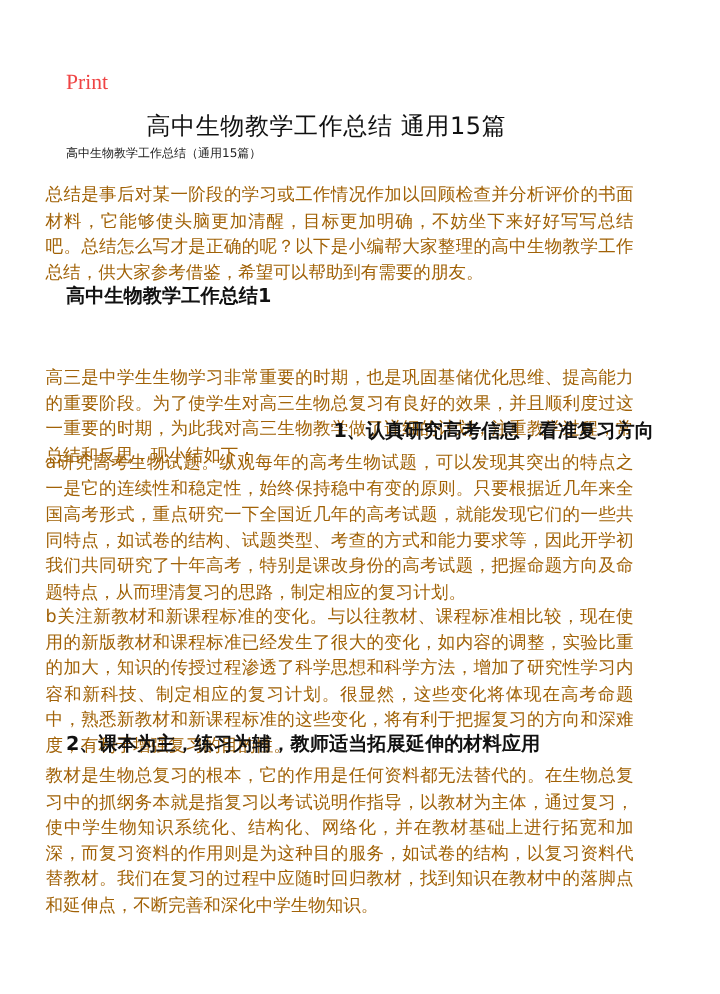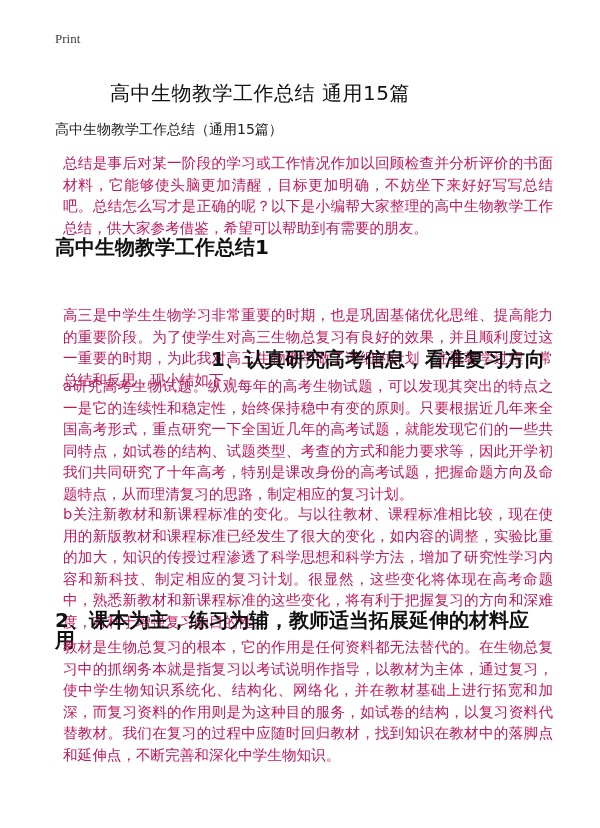--- a/index.html
+++ b/index.html
@@ -11,60 +11,60 @@
       width: 600px;
       height: 828px;
       position: relative;
       overflow: hidden;
       color: #111111;
       font-family: "DejaVu Sans", "Liberation Sans", sans-serif;
     }
     .print-label {
       position: absolute;
       left: 55px;
-      top: 31px;
+      top: 58px;
       font-family: "Liberation Serif", "DejaVu Serif", serif;
-      font-size: 13px;
-      color: #404040;
+      font-size: 18px;
+      color: #ef4444;
     }
     .doc-title {
       position: absolute;
       left: 0;
       width: 520px;
       top: 80px;
       text-align: center;
       font-size: 20px;
       font-weight: normal;
       color: #111;
-      margin: 0;
+      margin: 12px;
       letter-spacing: 0.5px;
     }
     .doc-subtitle {
       position: absolute;
       left: 55px;
       top: 121px;
-      font-size: 14px;
+      font-size: 10px;
       color: #222;
       margin: 0;
     }
     .block {
       position: absolute;
-      left: 63px;
+      left: 38px;
       width: 490px;
       font-size: 14.6px;
       line-height: 21.6px;
-      color: #be185d;
+      color: #a16207;
       margin: 0;
       text-align: justify;
     }
     .section-heading {
       position: absolute;
       left: 55px;
       width: 490px;
-      font-size: 20px;
+      font-size: 16px;
       font-weight: bold;
       color: #111;
       margin: 0;
       line-height: 20px;
     }
   </style>
 </head>
 <body>
 
 <div class="print-label">Print</div>

